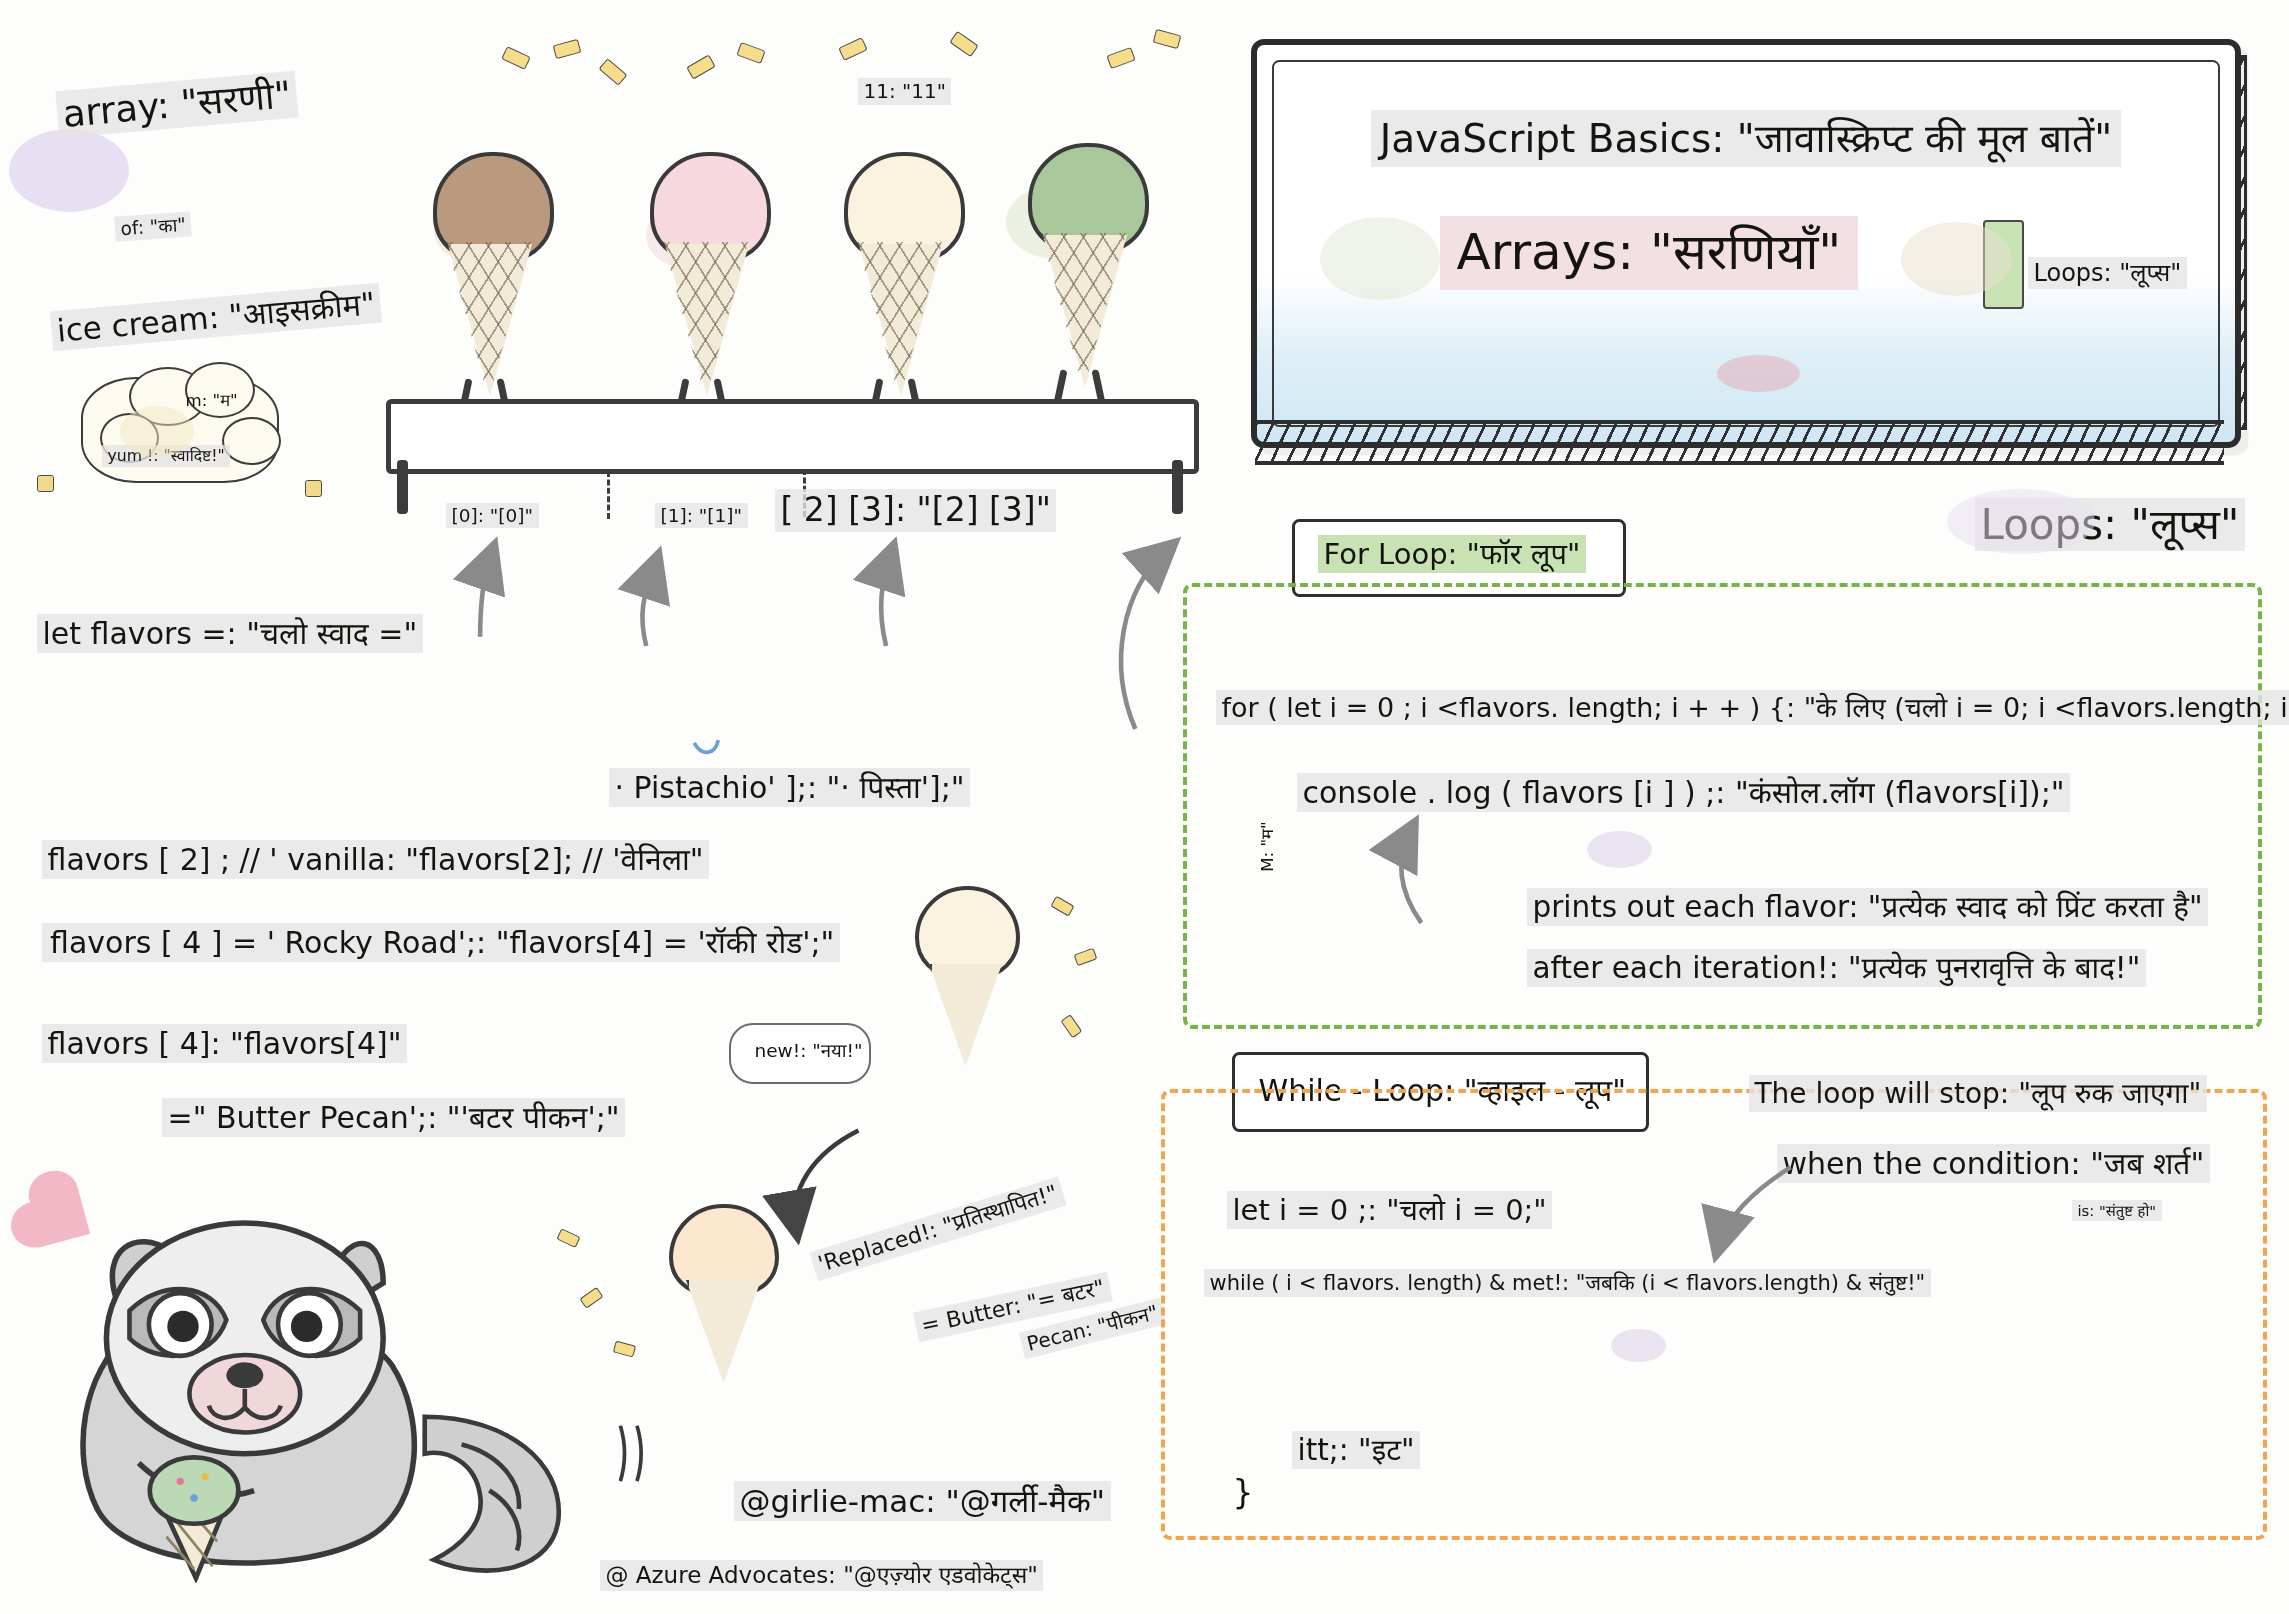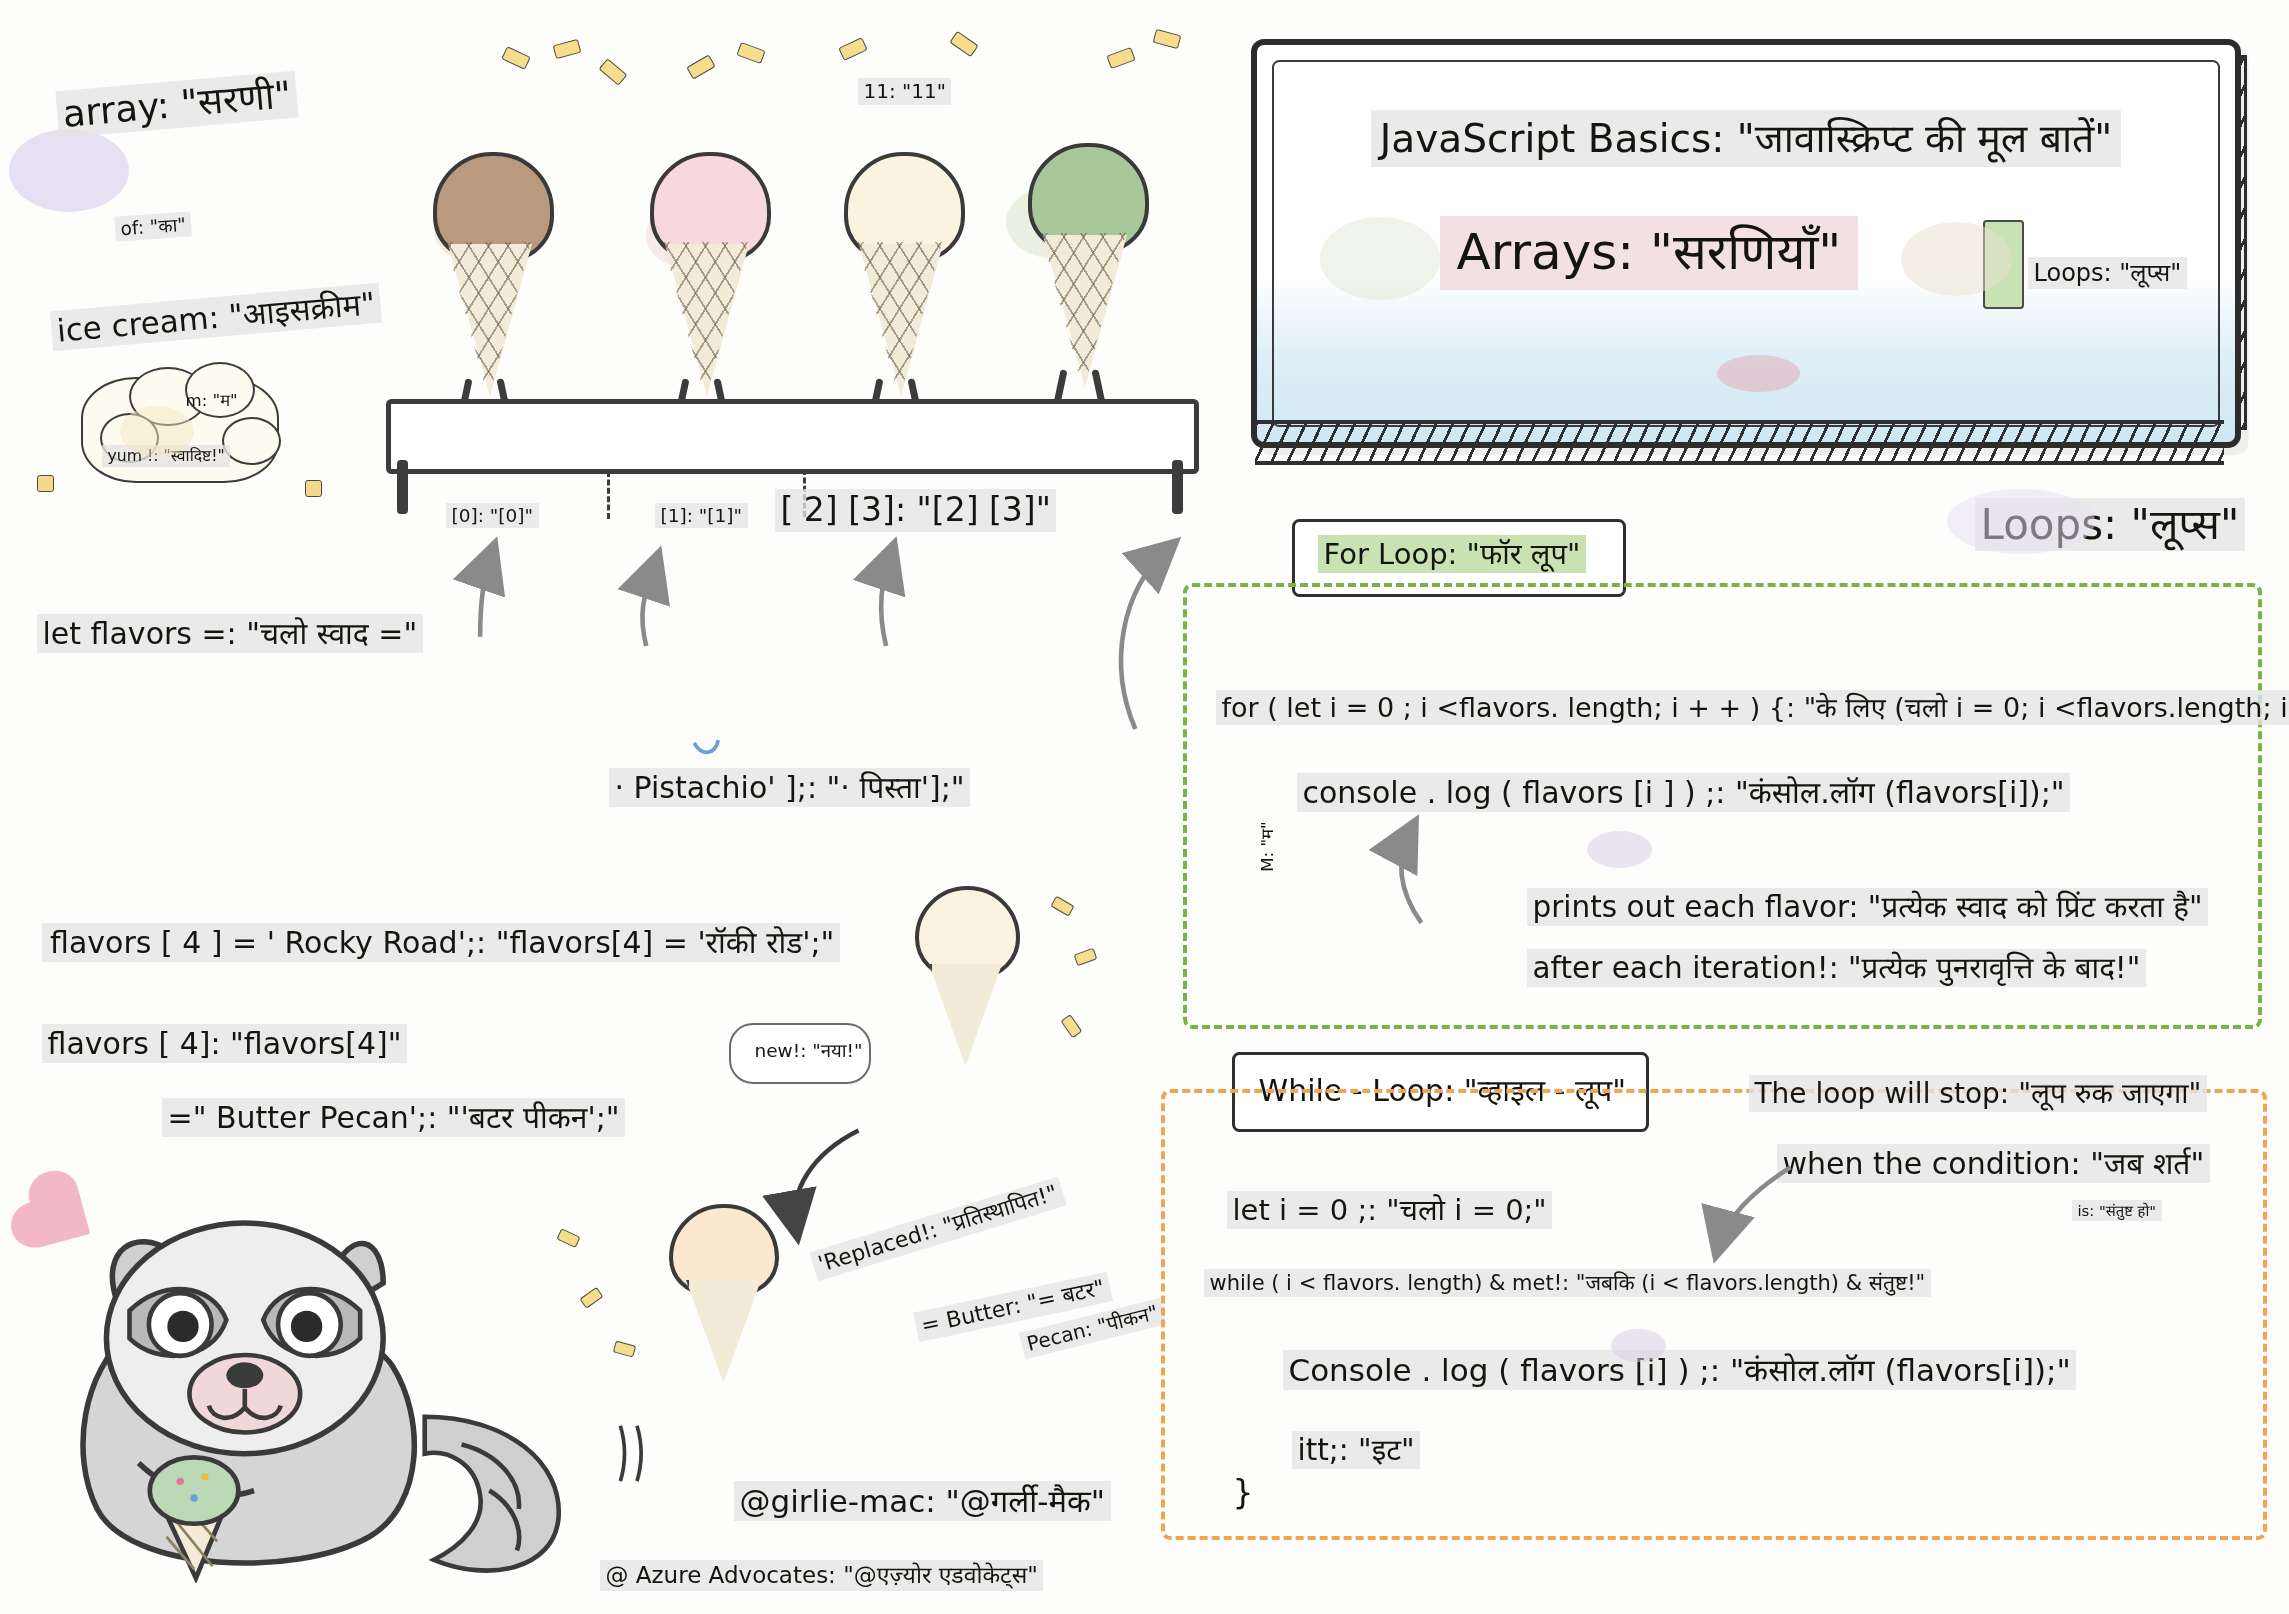--- a/index.html
+++ b/index.html
@@ -305,20 +305,21 @@
   <div class="thought-b1" style="left:100px; top:413px; width:55px; height:46px;"></div>
   <div class="thought-b1" style="left:222px; top:417px; width:55px; height:44px;"></div>
   <span class="note xs plain" style="left:180px; top:389px; font-size:16.6px;">m: "म"</span>
   <span class="note xs" style="left:102px; top:445px; font-size:15.7px;">yum !: "स्वादिष्ट!"</span>
   <div class="blob" style="left:120px; top:406px; width:74px; height:51px; background:#f2e8bf;"></div>
   <div class="abs" style="left:37px; top:475px; width:14.8px; height:14.8px; background:#f2d98b; border:1.8px solid #4a4a4a; border-radius:2.8px;"></div>
   <div class="abs" style="left:305px; top:480px; width:14.8px; height:14.8px; background:#f2d98b; border:1.8px solid #4a4a4a; border-radius:2.8px;"></div>
 
   <span class="note" style="left:37px; top:614px; font-size:30px;">let flavors =: "चलो स्वाद ="</span>
   <span class="note" style="left:609px; top:768px; font-size:30px;">· Pistachio' ];: "· पिस्ता'];"</span>
+  <span class="note" style="left:42px; top:840px; font-size:30px;">flavors [ 2] ; // ' vanilla: "flavors[2]; // 'वेनिला"</span>
   <span class="note" style="left:42px; top:923px; font-size:30px;padding-left:8px;">flavors [ 4 ] = ' Rocky Road';: "flavors[4] = 'रॉकी रोड';"</span>
   <span class="note" style="left:42px; top:1024px; font-size:30px;">flavors [ 4]: "flavors[4]"</span>
   <span class="note" style="left:162px; top:1098px; font-size:30px;">=" Butter Pecan';: "'बटर पीकन';"</span>
 
   <div class="speech"></div>
   <span class="note xs plain" style="left:749px; top:1038px; font-size:18.5px;">new!: "नया!"</span>
 
   <div class="abs" style="left:909px; top:886px; width:111px; height:185px;">
     <div style="position:absolute; left:5.5px; top:0; width:97px; height:85px; border-radius:52px 52px 41px 41px; border:4.6px solid #3a3a3a; background:#fbf3e0;"></div>
     <div style="position:absolute; left:20px; top:78px; width:70px; height:102px; clip-path:polygon(0 0,100% 0,50% 100%); background:#f3ead7; border-left:3.7px solid #3a3a3a;"></div>
@@ -402,21 +403,20 @@
   <span class="note plain" style="left:1253px; top:1071px; font-size:30px;">While - Loop: "व्हाइल - लूप"</span>
 
   <div class="loopbox orange" style="left:1161px; top:1089px; width:1098px; height:443px;"></div>
 
   <span class="note" style="left:1749px; top:1075px; font-size:28px;">The loop will stop: "लूप रुक जाएगा"</span>
   <span class="note" style="left:1777px; top:1144px; font-size:30px;">when the condition: "जब शर्त"</span>
   <span class="note xs" style="left:2072px; top:1200px; font-size:14.8px;">is: "संतुष्ट हो"</span>
 
   <span class="note" style="left:1227px; top:1191px; font-size:29px;">let i = 0 ;: "चलो i = 0;"</span>
   <span class="note" style="left:1204px; top:1269px; font-size:21px;">while ( i &lt; flavors. length) &amp; met!: "जबकि (i &lt; flavors.length) &amp; संतुष्ट!"</span>
-  <span class="note" style="left:1283px; top:1350px; font-size:31px;">Console . log ( flavors [i] ) ;: "कंसोल.लॉग (flavors[i]);"</span>
   <span class="note" style="left:1292px; top:1431px; font-size:29.5px;">itt;: "इट"</span>
   <span class="note plain" style="left:1227px; top:1472px; font-size:33px;">}</span>
 
   <div class="blob" style="left:1611px; top:1329px; width:55px; height:33px; background:#d8cbe6;"></div>
 
   <svg class="overlay" viewBox="0 0 2481 1749" width="2290" height="1614">
     <defs>
       <marker id="ah" markerWidth="12" markerHeight="12" refX="8" refY="6" orient="auto">
         <path d="M0,0 L12,6 L0,12 z" fill="#8a8a8a"></path>
       </marker>

